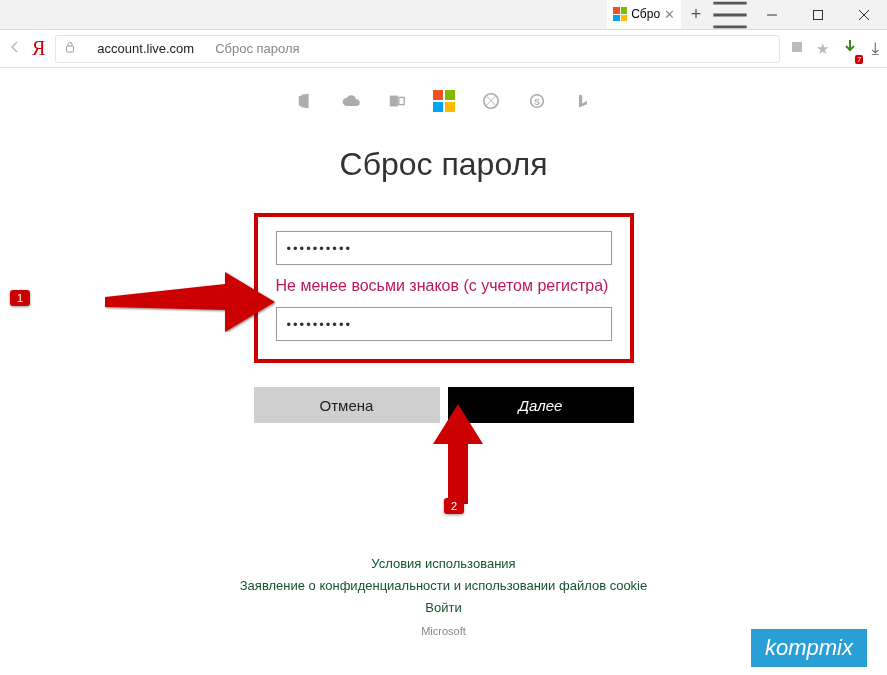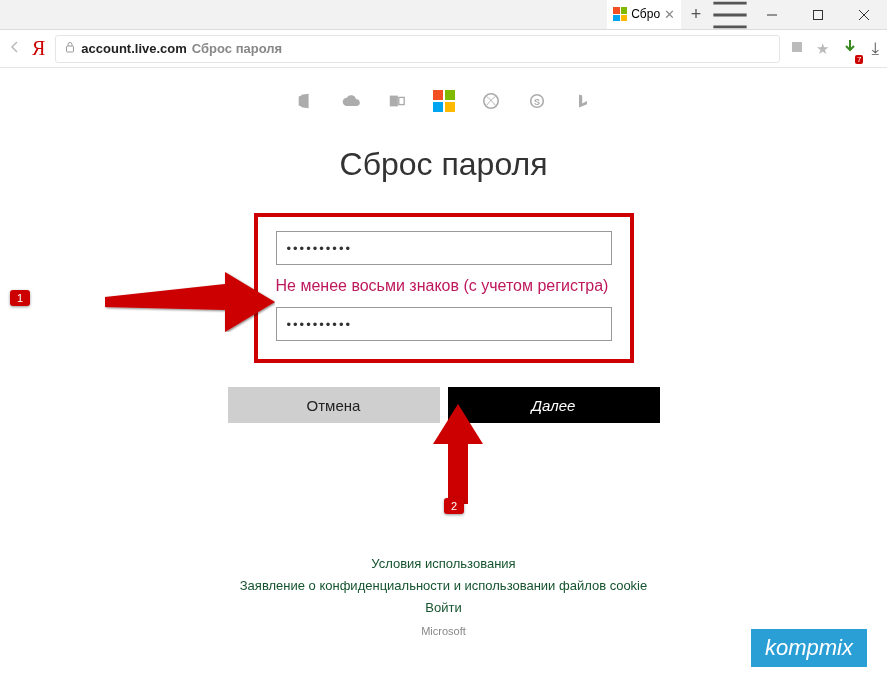--- a/index.html
+++ b/index.html
@@ -18,40 +18,40 @@
   .newtab { width:30px; display:flex; align-items:center; justify-content:center; color:#555; font-size:18px; }
   .win-controls { display:flex; align-items:stretch; }
   .win-btn { width:46px; display:flex; align-items:center; justify-content:center; color:#333; }
   .win-btn svg { width:12px; height:12px; }
   .hamb { width:38px; display:flex; align-items:center; justify-content:center; }
 
   
   .addr { height: 38px; background:#fff; border-bottom:1px solid #e5e5e5; display:flex; align-items:center; padding:0 8px; gap:10px; }
   .nav-arrows { display:flex; gap:6px; color:#999; }
   .brandY { font-family: Georgia, serif; font-size:20px; color:#c00; }
-  .urlbox { flex:1; display:flex; align-items:center; height:28px; border:1px solid #e5e5e5; border-radius:3px; padding:0 8px; gap:5px; color:#555; font-size:13px;font-weight:bold; }
+  .urlbox { flex:1; display:flex; align-items:center; height:28px; border:1px solid #e5e5e5; border-radius:3px; padding:0 8px; gap:21px; color:#555; font-size:13px; }
   .urlbox .host { color:#222; }
   .urlbox .lockpad { color:#9a9a9a; }
   .addr-right { display:flex; align-items:center; gap:12px; color:#888; }
   .dl-icon { position:relative; color:#3a8a1f; }
   .dl-badge { position:absolute; bottom:-4px; right:-4px; background:#c00; color:#fff; font-size:8px; padding:0 2px; border-radius:2px; }
 
   
   .page { padding-top: 22px; text-align:center; }
   .svc-row { display:flex; justify-content:center; gap:26px; color:#acacac; margin-bottom:34px; align-items:center; }
   .svc-row .ic { width:20px; height:20px; display:flex; align-items:center; justify-content:center; }
   .svc-row .ms-square { width:22px; height:22px; gap:2px; }
 
   .h1 { font-size:32px; font-weight:300; color:#333; margin-bottom:30px; }
 
   .highlight-box { width:380px; margin:0 auto; border:4px solid #c00; padding:14px 18px 18px 18px; position:relative; }
   .pw-input { width:100%; height:34px; border:1px solid #999; padding:0 10px; font-size:13px; letter-spacing:2px; color:#333; }
   .hint { font-size:16px; color:#be185d; text-align:left; margin:12px 0 12px 0; }
 
-  .btn-row { width:432px; margin:24px auto 7px auto; display:flex; gap:8px; }
+  .btn-row { width:380px; margin:24px auto 7px auto; display:flex; gap:8px; }
   .btn { flex:1; height:36px; border:none; font-size:15px; cursor:pointer; }
   .btn-cancel { background:#cfcfcf; color:#222; }
   .btn-next { background:#000000; color:#fff; position:relative;font-style:italic; }
 
   
   .arrow1 { position:absolute; left:105px; top:272px; width:170px; height:60px; }
   .callout { position:absolute; background:#c00; color:#fff; font-size:11px; padding:2px 7px; border-radius:3px; box-shadow:0 1px 3px rgba(0,0,0,.4); }
   .c1 { left:10px; top:290px; }
   .arrow2 { position:absolute; left:428px; top:404px; width:60px; height:100px; }
   .c2 { left:444px; top:498px; }

